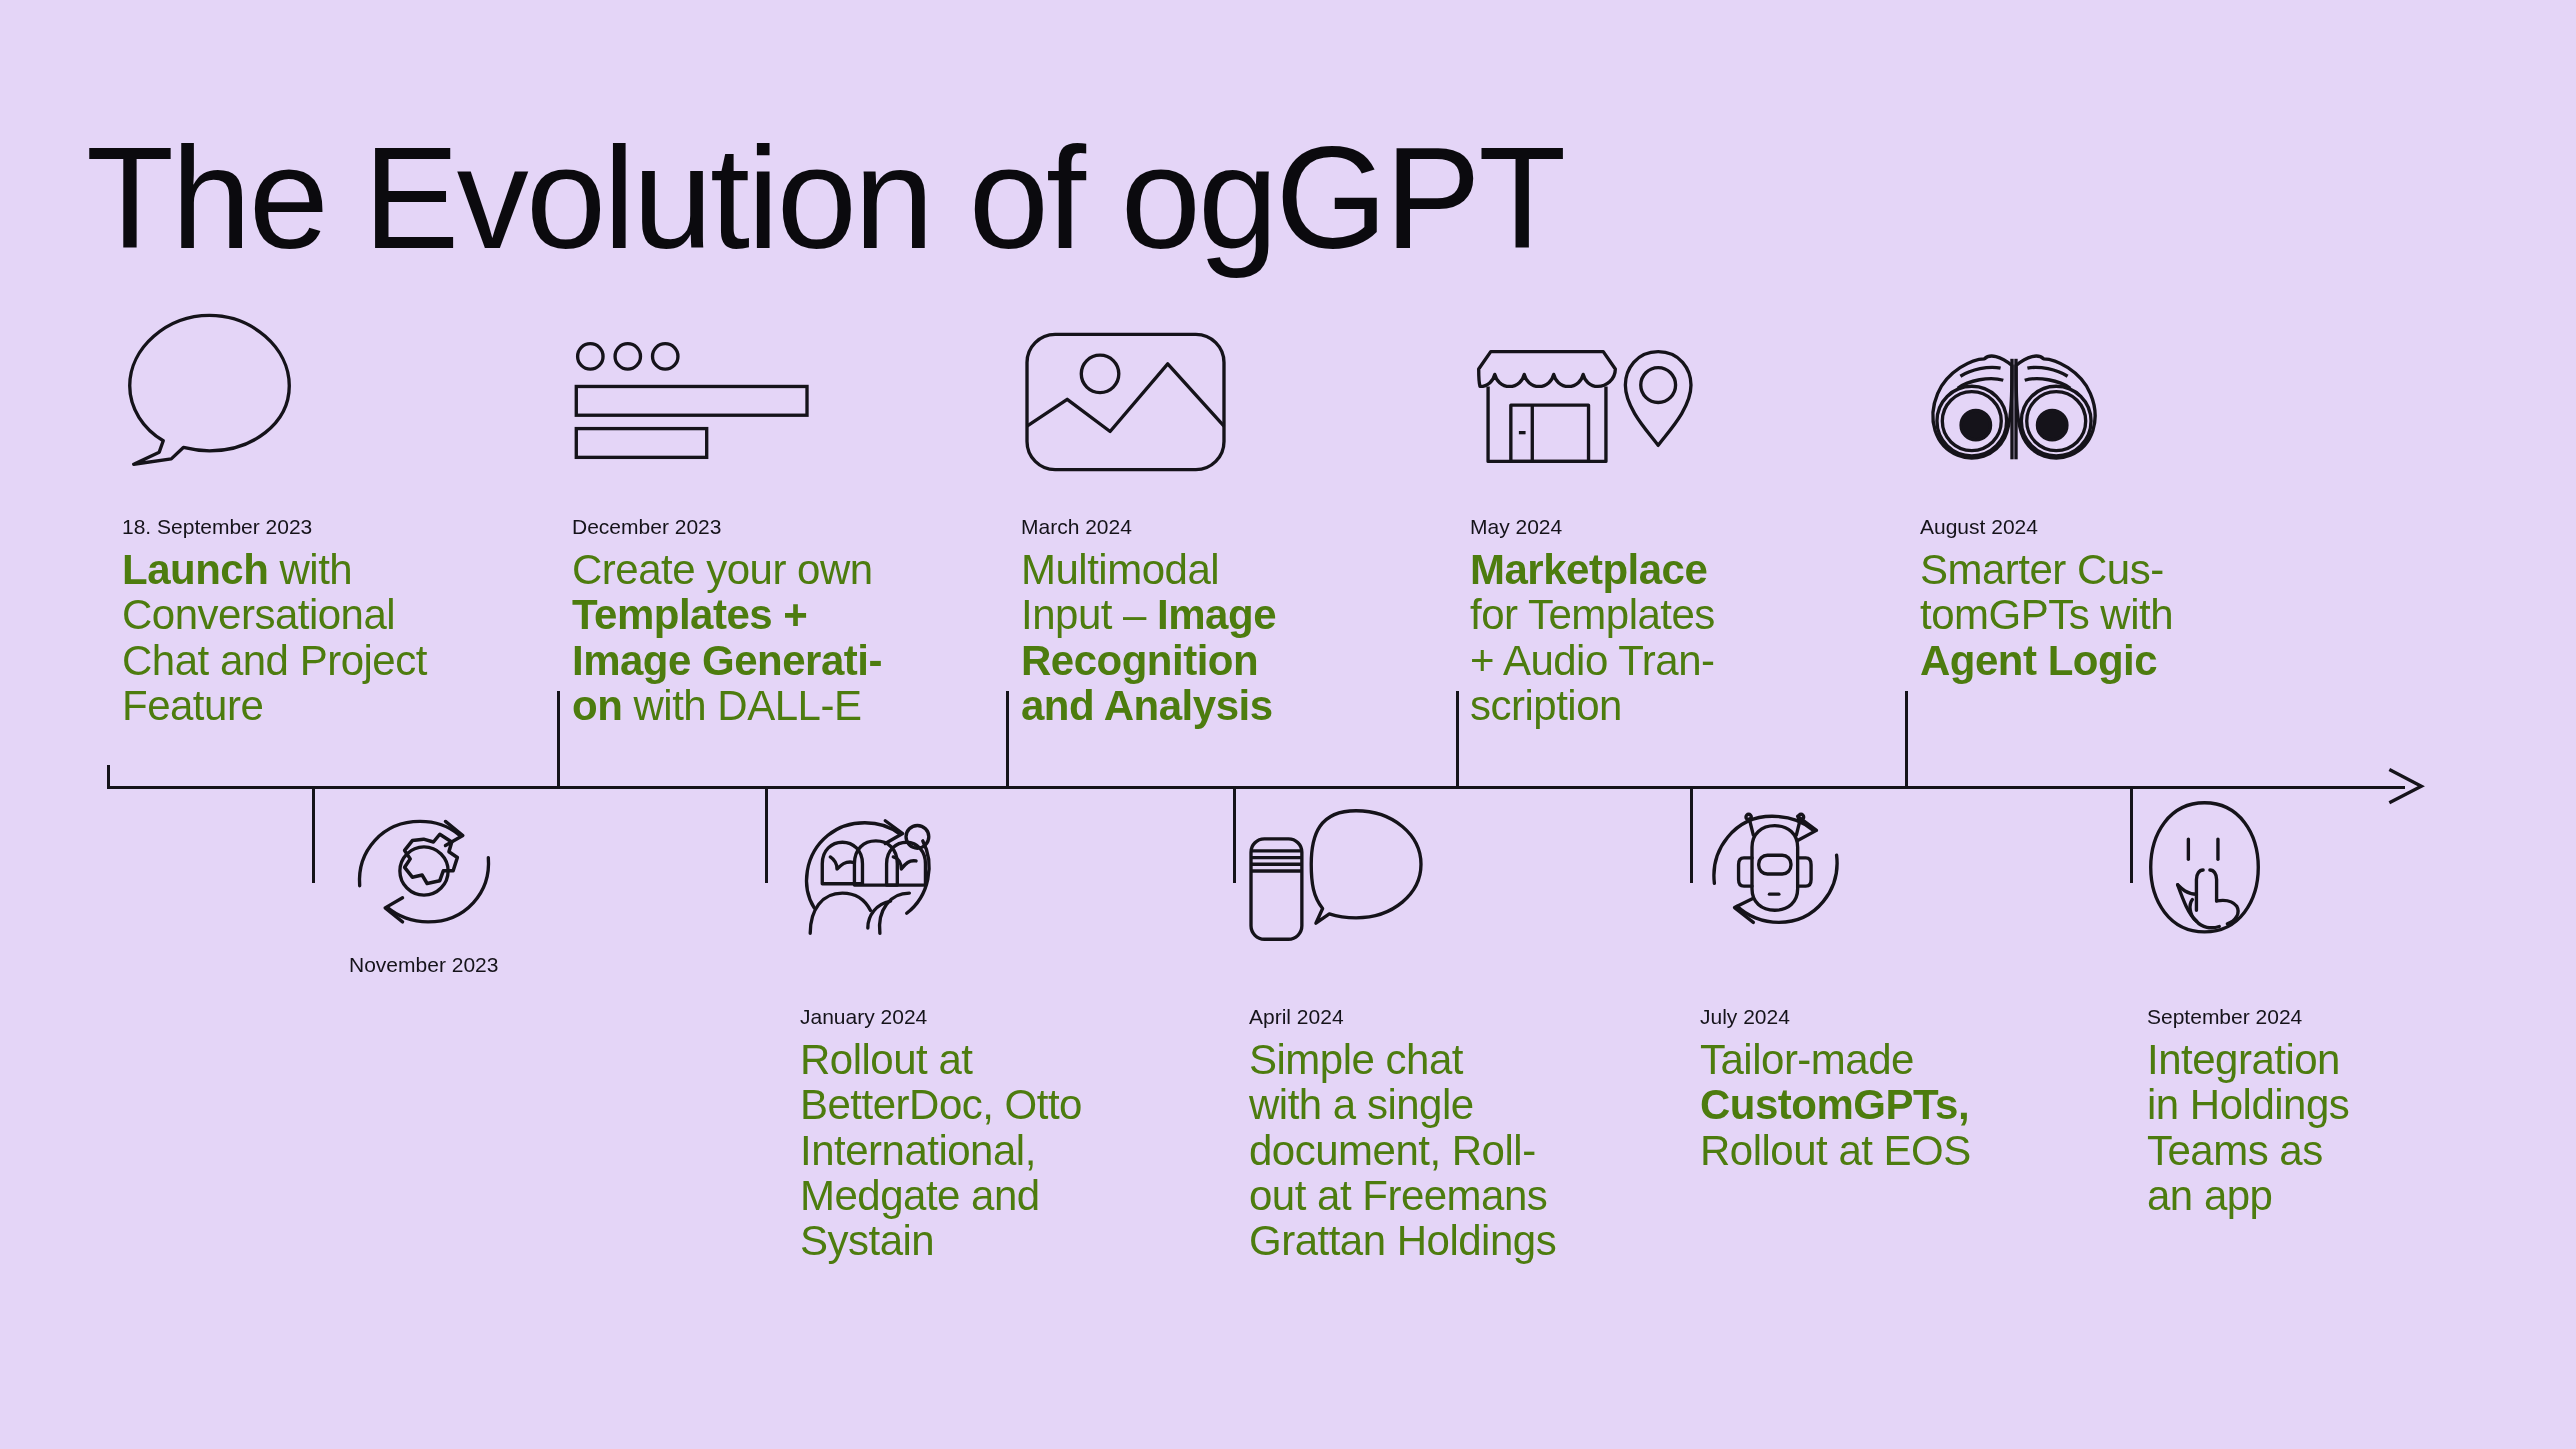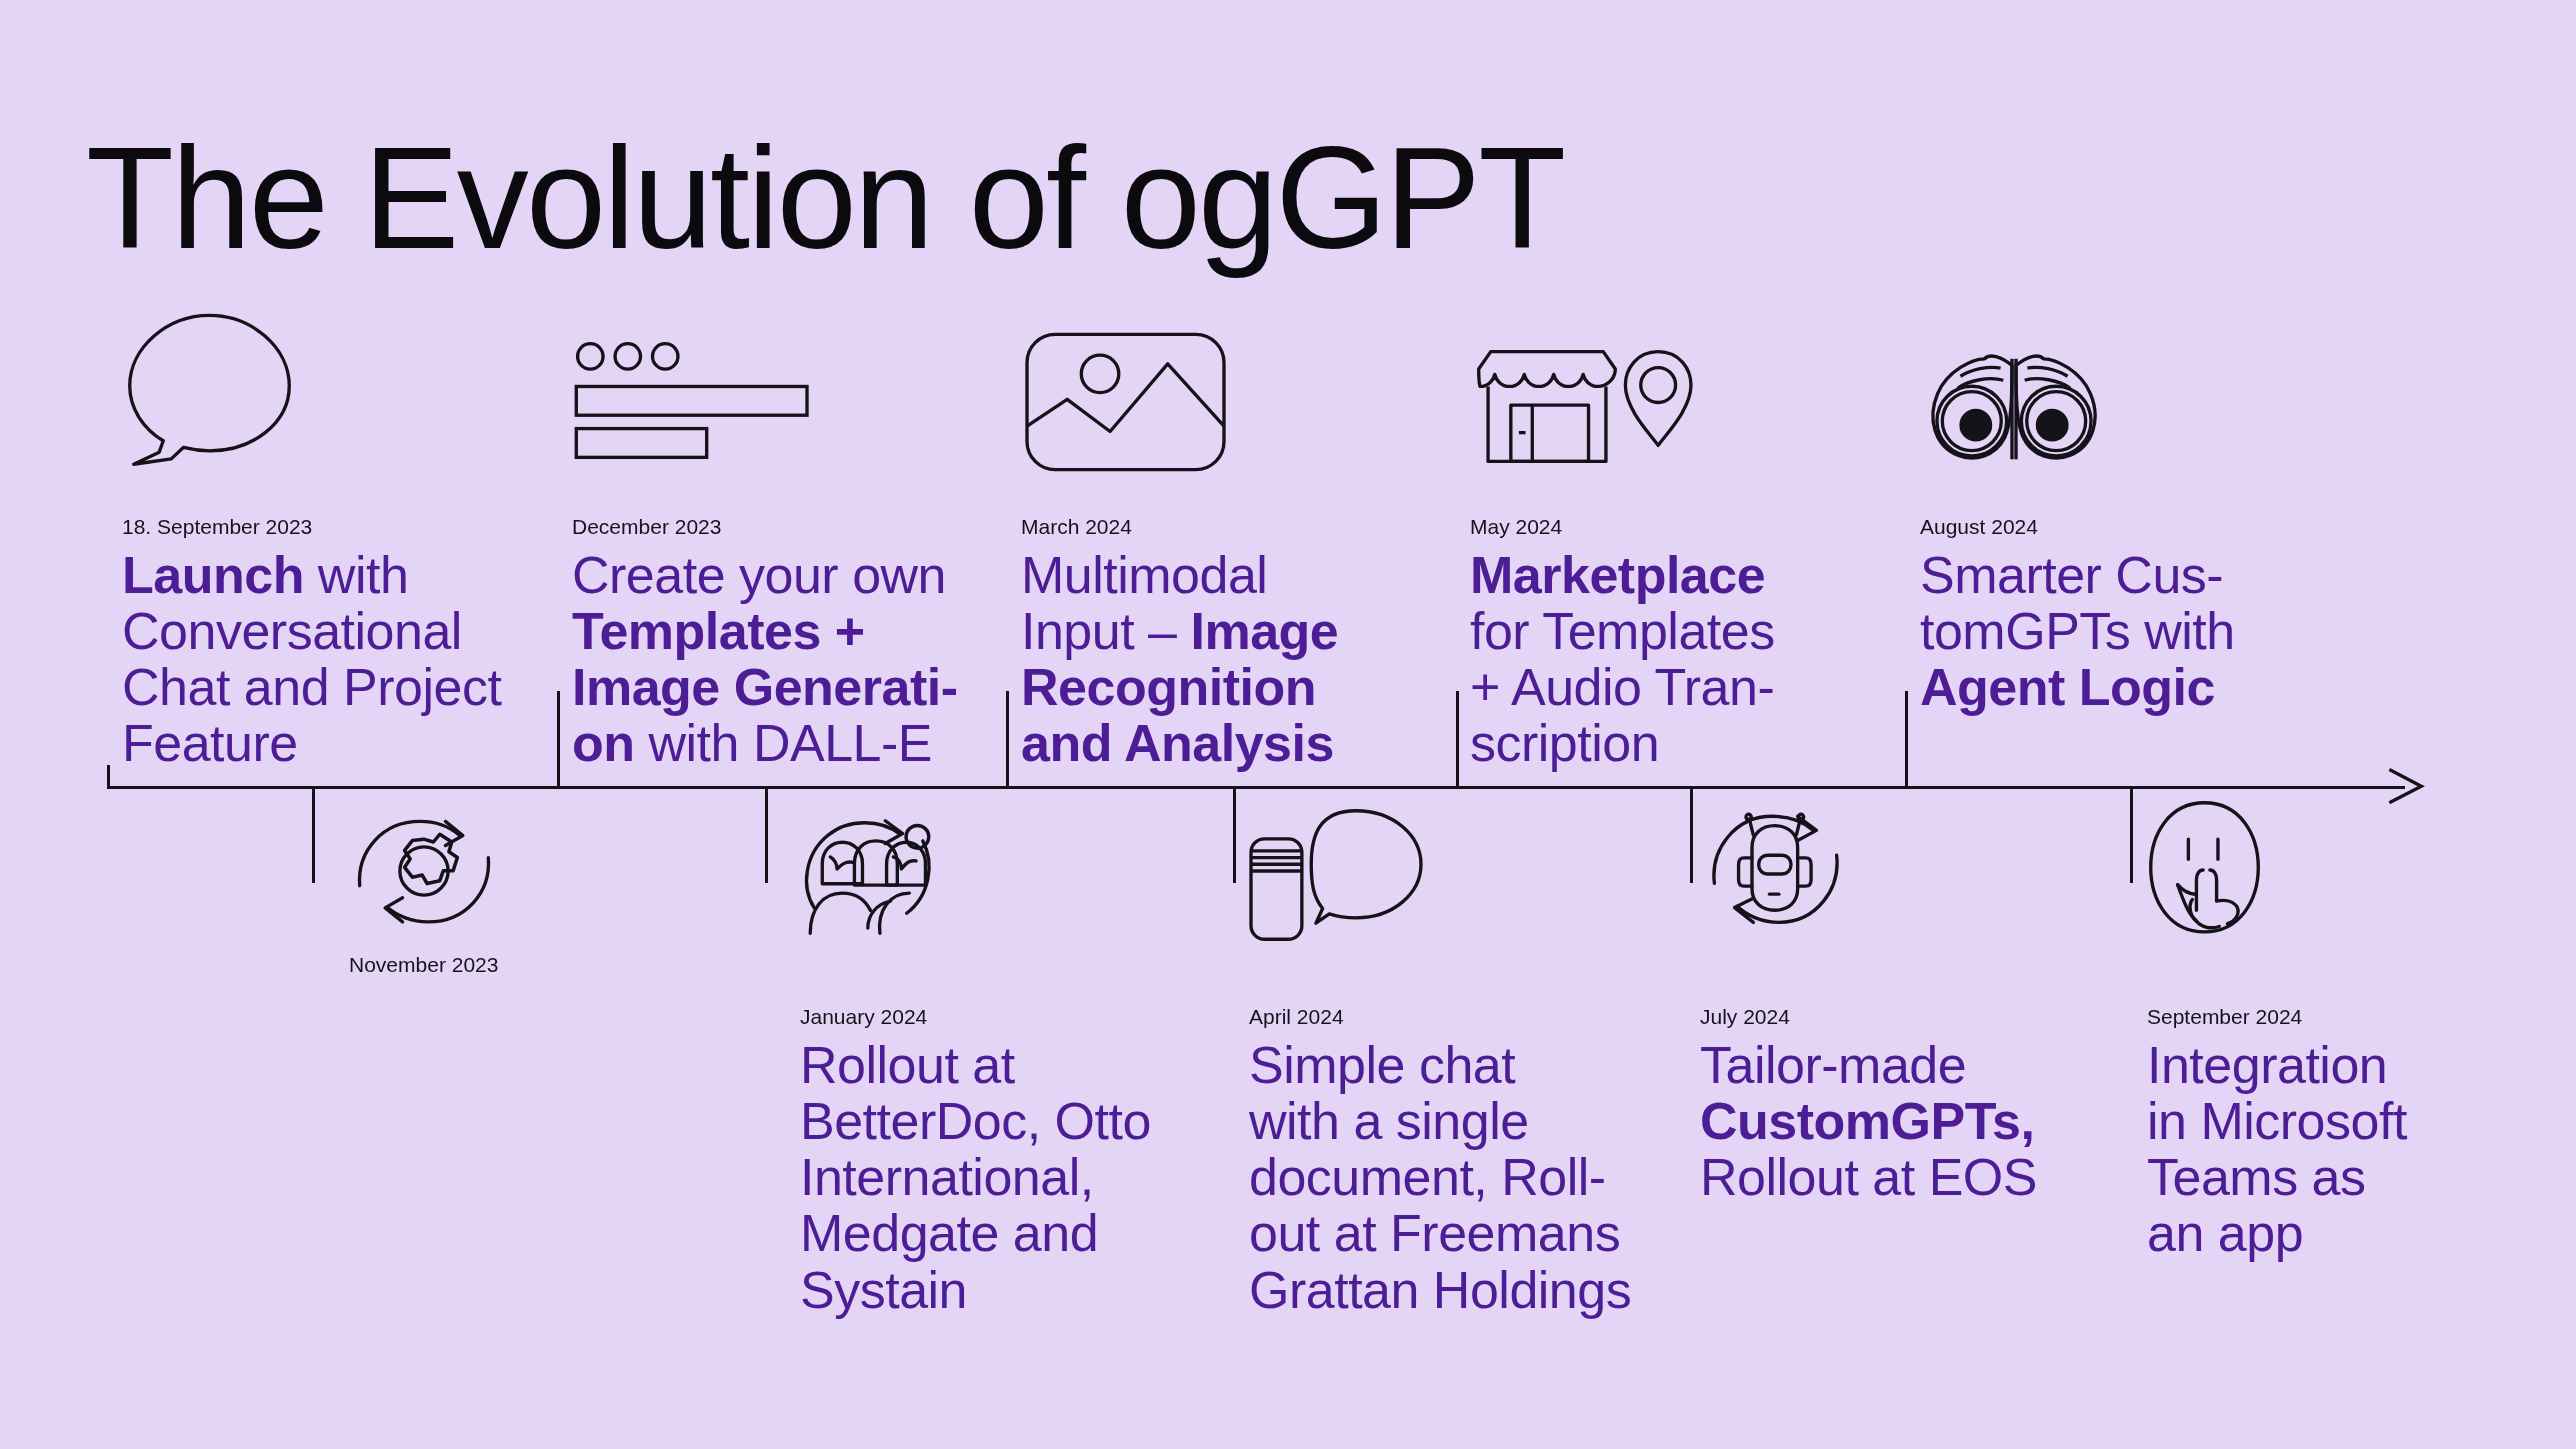--- a/index.html
+++ b/index.html
@@ -51,25 +51,25 @@
   .entry{ position:absolute; }
   .entry .date{
     font-size:21px;
     font-weight:400;
     letter-spacing:0px;
     color:#15131A;
     margin-bottom:8px;
     white-space:nowrap;
   }
   .entry .headline{
-    font-size:52px;
+    font-size:42px;
     font-weight:300;
     line-height:1.08;
     letter-spacing:-0.5px;
-    color:#4c1d95;
+    color:#4d7c0f;
   }
   .entry .headline b{ font-weight:700; }
 
   .entry.top{ }
   .entry.bottom{ }
 
   
   .icon{ position:absolute; }
   .icon svg{ display:block; overflow:visible; }
 </style>
@@ -307,20 +307,20 @@
       <span>Tailor-made</span><br>
       <b>CustomGPTs,</b><br>
       <span>Rollout at EOS</span>
     </div>
   </div>
 
   <div class="entry bottom" style="left:2147px;top:1005px;width:402px;">
     <div class="date">September 2024</div>
     <div class="headline">
       <span>Integration</span><br>
-      <span>in Microsoft</span><br>
+      <span>in Holdings</span><br>
       <span>Teams as</span><br>
       <span>an app</span>
     </div>
   </div>
 
 </div>
 
 
 </body></html>

